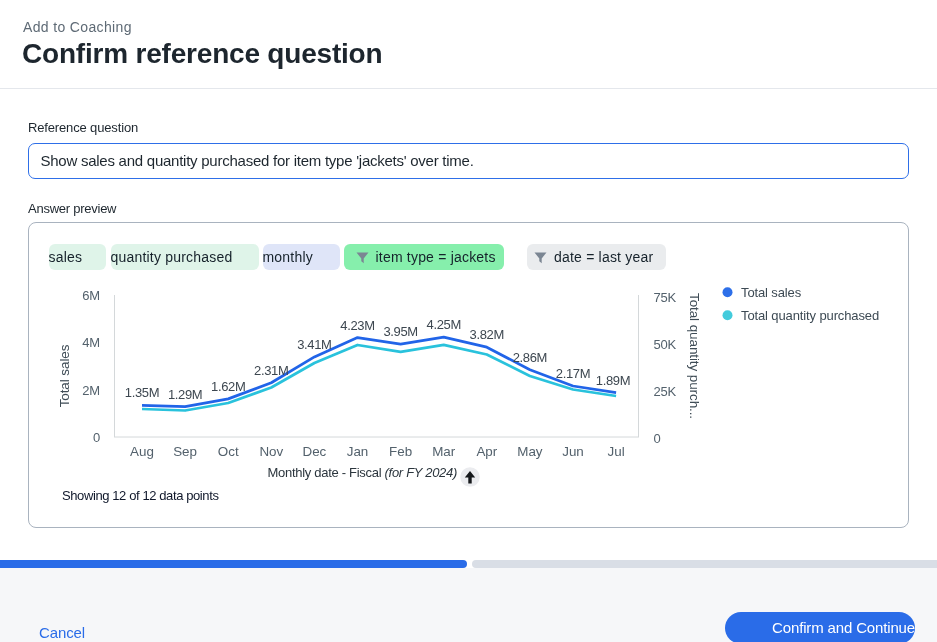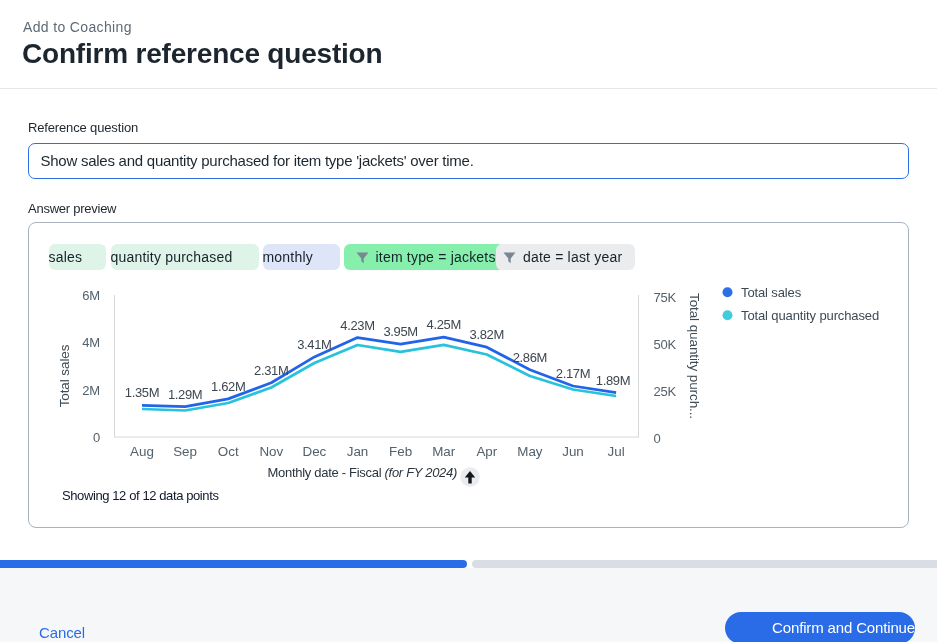--- a/index.html
+++ b/index.html
@@ -36,21 +36,21 @@
 
   <div class="chip" style="left:48.5px; width:57px; background:#dff4e9;">sales</div>
   <div class="chip" style="left:110.5px; width:148px; background:#dff4e9;">quantity purchased</div>
   <div class="chip" style="left:262.5px; width:77px; background:#dfe5f8;">monthly</div>
   <div class="chip chipf" style="left:343.5px; width:160px; background:#86efac; padding-left:12px;">
     <svg width="13" height="12" viewBox="0 0 13 12" style="margin-right:7px; margin-top:2px;">
       <path d="M0.5 0.5 H12.5 L7.7 6.4 V11.3 L5.3 9.2 V6.4 Z" fill="#7b8693"></path>
     </svg>
     <span>item type = jackets</span>
   </div>
-  <div class="chip chipf" style="left:496px; width:139px; background:#eaecee; padding-left:7px;">
+  <div class="chip chipf" style="left:527px; width:139px; background:#eaecee; padding-left:7px;">
     <svg width="13" height="12" viewBox="0 0 13 12" style="margin-right:7px; margin-top:2px;">
       <path d="M0.5 0.5 H12.5 L7.7 6.4 V11.3 L5.3 9.2 V6.4 Z" fill="#7b8693"></path>
     </svg>
     <span>date = last year</span>
   </div>
 
   <svg class="abs" id="chart" width="881" height="306" viewBox="28 222 881 306">
 
     <line x1="114.5" y1="295" x2="114.5" y2="437" stroke="#d4d8da" stroke-width="1"></line>
     <line x1="638.5" y1="295" x2="638.5" y2="437" stroke="#d4d8da" stroke-width="1"></line>

